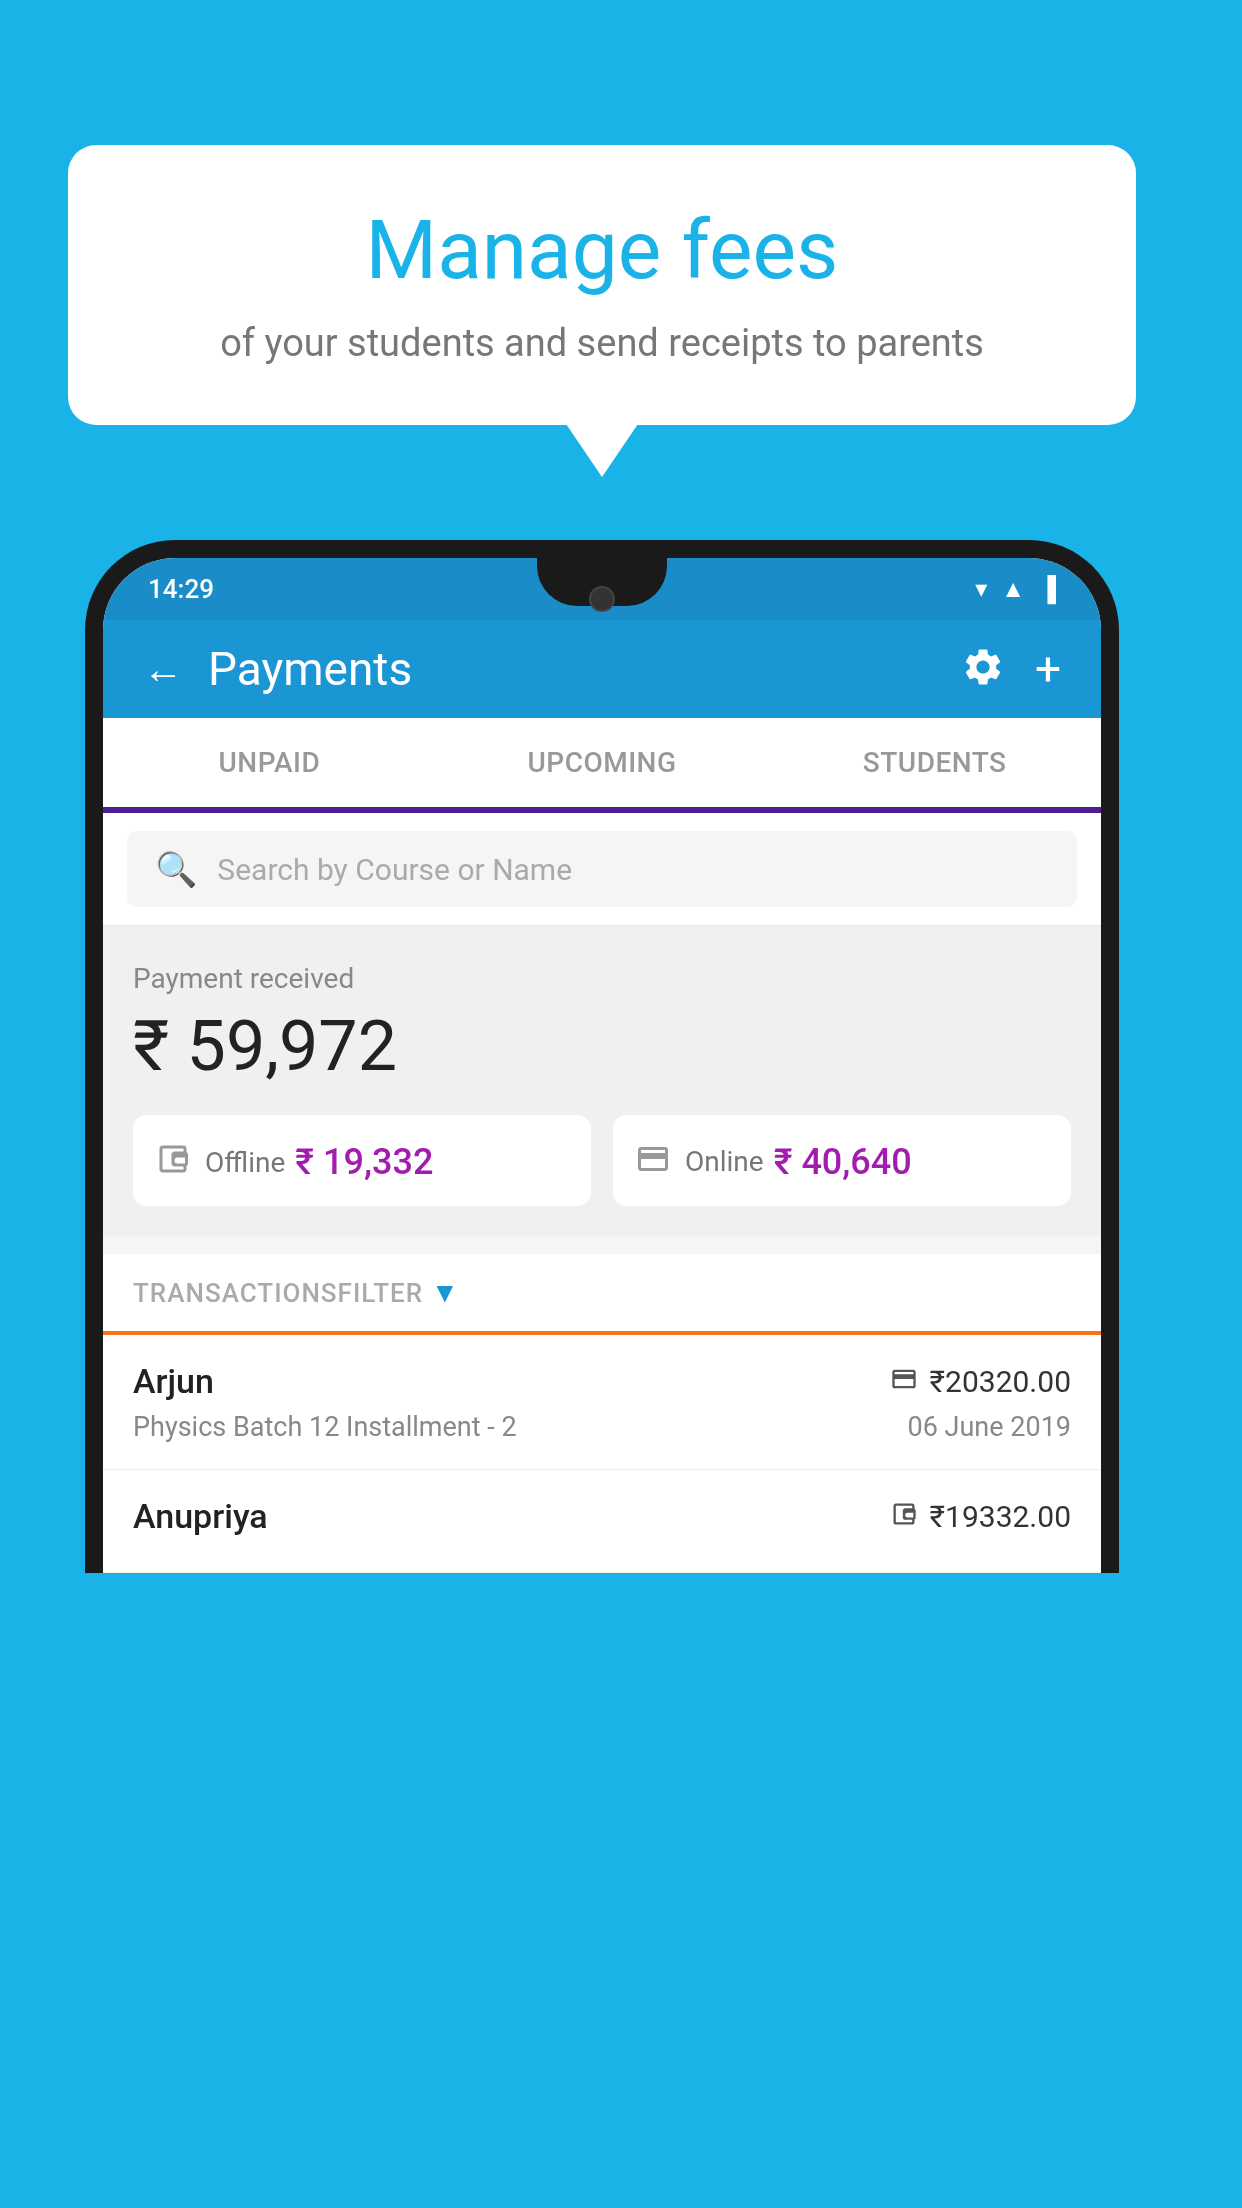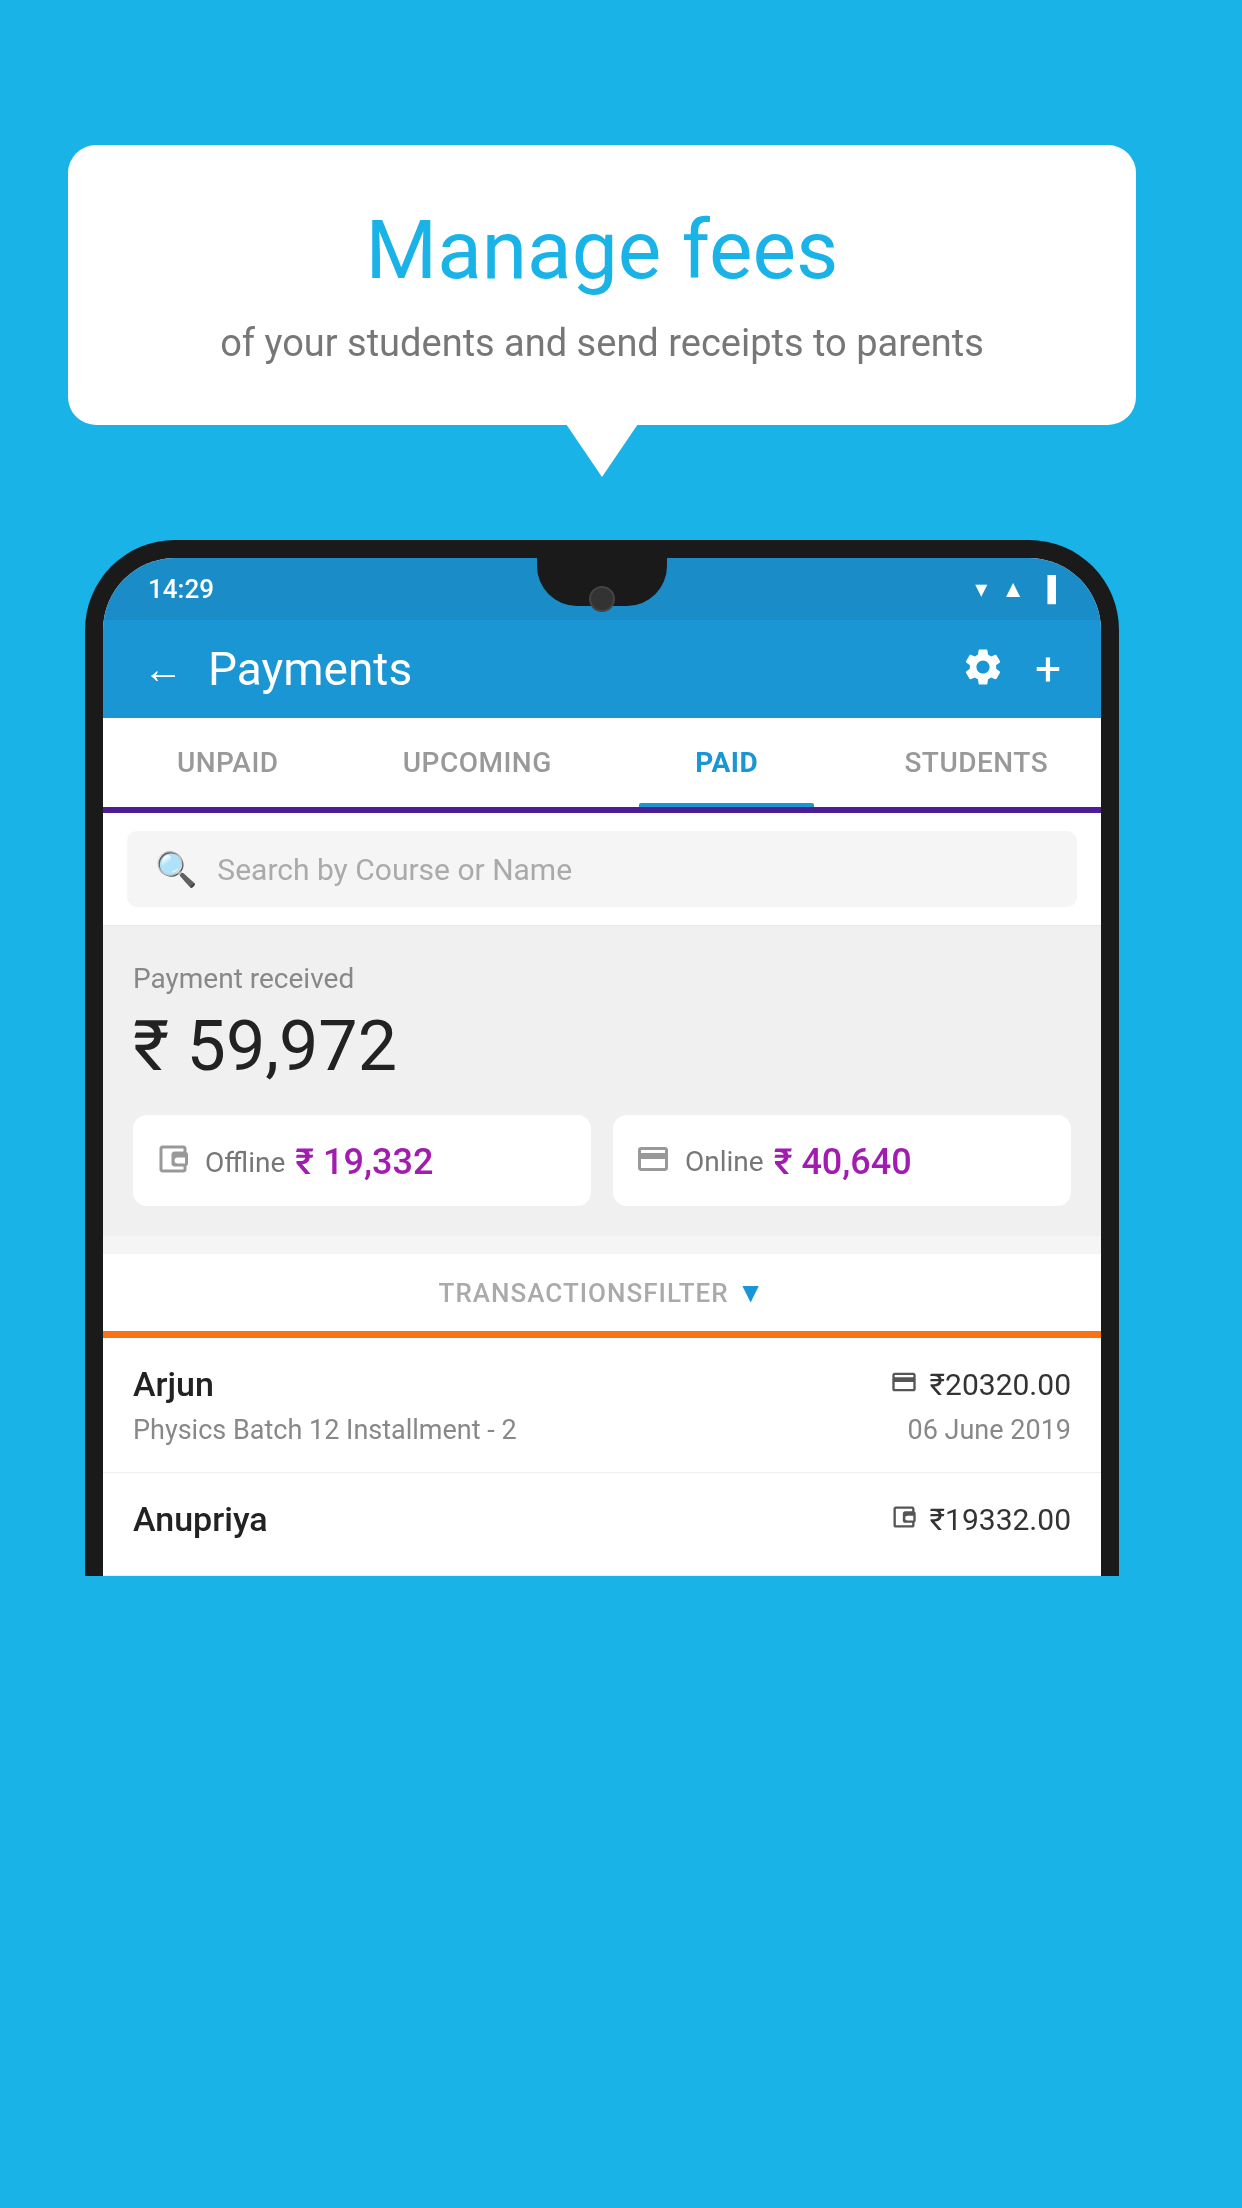--- a/index.html
+++ b/index.html
@@ -257,22 +257,22 @@
       font-weight: 500;
       color: #a21caf;
     }
 
     
     .transactions-header {
       background: white;
       padding: 22px 30px;
       display: flex;
       align-items: center;
-      justify-content: center;
-      border-bottom: 7px solid #f97316;
+      justify-content: flex-start;
+      border-bottom: 4px solid #f97316;
       margin-top: 18px;
     }
 
     .transactions-label {
       font-size: 26px;
       color: #aaa;
       letter-spacing: 1px;
       font-weight: 500;
     }
 
@@ -407,21 +407,20 @@
                   M12,15.6c-1.98,0-3.6-1.62-3.6-3.6s1.62-3.6,3.6-3.6s3.6,1.62,3.6,3.6S13.98,15.6,12,15.6z"></path>
               </svg>
             </span>
             <span class="plus-icon">+</span>
           </div>
         </div>
 
         <div class="tabs">
           <div class="tab">UNPAID</div>
           <div class="tab">UPCOMING</div>
-          <div class="tab active">PAID</div>
           <div class="tab">STUDENTS</div>
         </div>
 
         <div class="search-container">
           <div class="search-bar">
             <span style="font-size:34px;color:#bbb;">🔍</span>
             <span class="search-placeholder">Search by Course or Name</span>
           </div>
         </div>
 

